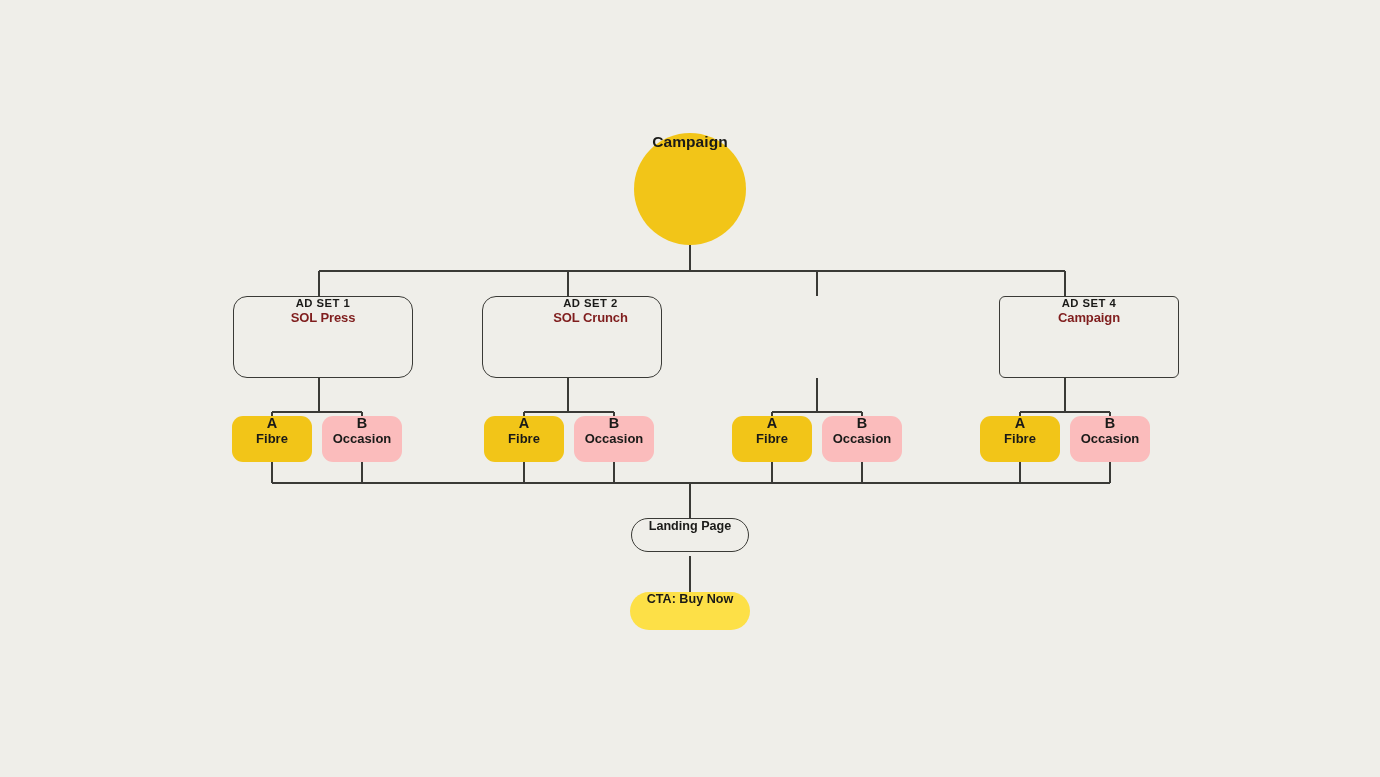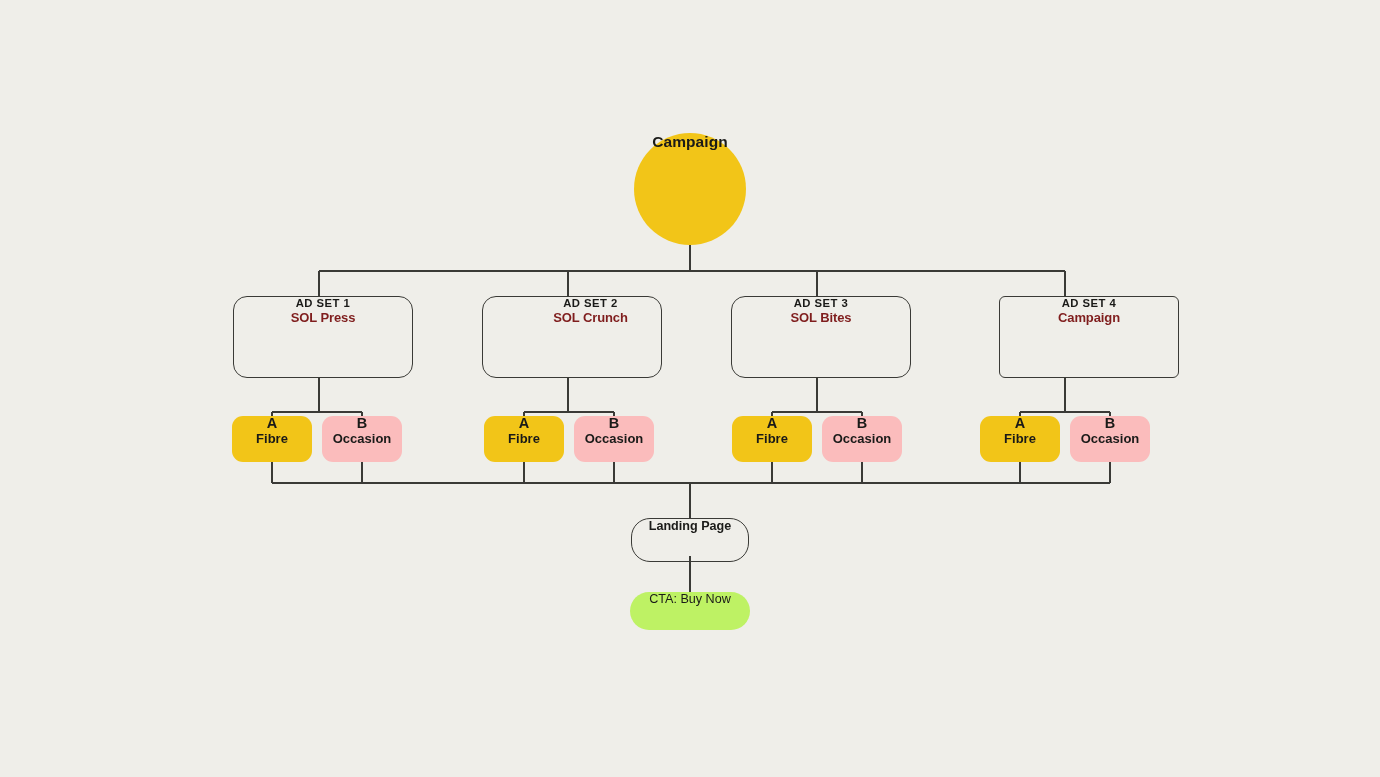--- a/index.html
+++ b/index.html
@@ -86,36 +86,36 @@
   }
   .variant-sub {
     font-size: 13px;
     font-weight: 700;
     line-height: 1.15;
   }
 
   
   .landing {
     width: 118px;
-    height: 44px;
+    height: 34px;
     border-radius: 19px;
     border: 1.4px solid #3A3A36;
     background: transparent;
     font-size: 12.6px;
     font-weight: 600;
   }
 
   
   .cta {
     width: 120px;
     height: 38px;
     border-radius: 19px;
-    background: #bef264;
+    background: #fde047;
     font-size: 12.6px;
-    font-weight: 400;
+    font-weight: 700;
   }
 </style>
 </head>
 <body>
 
 <div id="canvas">
 
   <svg id="edges" viewBox="0 0 1380 777" xmlns="http://www.w3.org/2000/svg">
     <g fill="none" stroke="#3A3A36" stroke-width="1.4" shape-rendering="crispEdges">
 
@@ -169,24 +169,20 @@
   </div>
 
   <div class="node adset" style="left:233px; top:296px;">
     <span class="adset-kicker">AD SET 1</span>
     <span class="adset-name">SOL Press</span>
   </div>
   <div class="node adset" style="left:482px; top:296px;padding-left:37px;">
     <span class="adset-kicker">AD SET 2</span>
     <span class="adset-name">SOL Crunch</span>
   </div>
-  <div class="node adset" style="left:731px; top:296px;">
-    <span class="adset-kicker">AD SET 3</span>
-    <span class="adset-name">SOL Bites</span>
-  </div>
   <div class="node adset" style="left:999px; top:296px;border-radius:6px;">
     <span class="adset-kicker">AD SET 4</span>
     <span class="adset-name">Campaign</span>
   </div>
 
   <div class="node variant a" style="left:232px; top:416px;">
     <span class="variant-letter">A</span>
     <span class="variant-sub">Fibre</span>
   </div>
   <div class="node variant b" style="left:322px; top:416px;">

